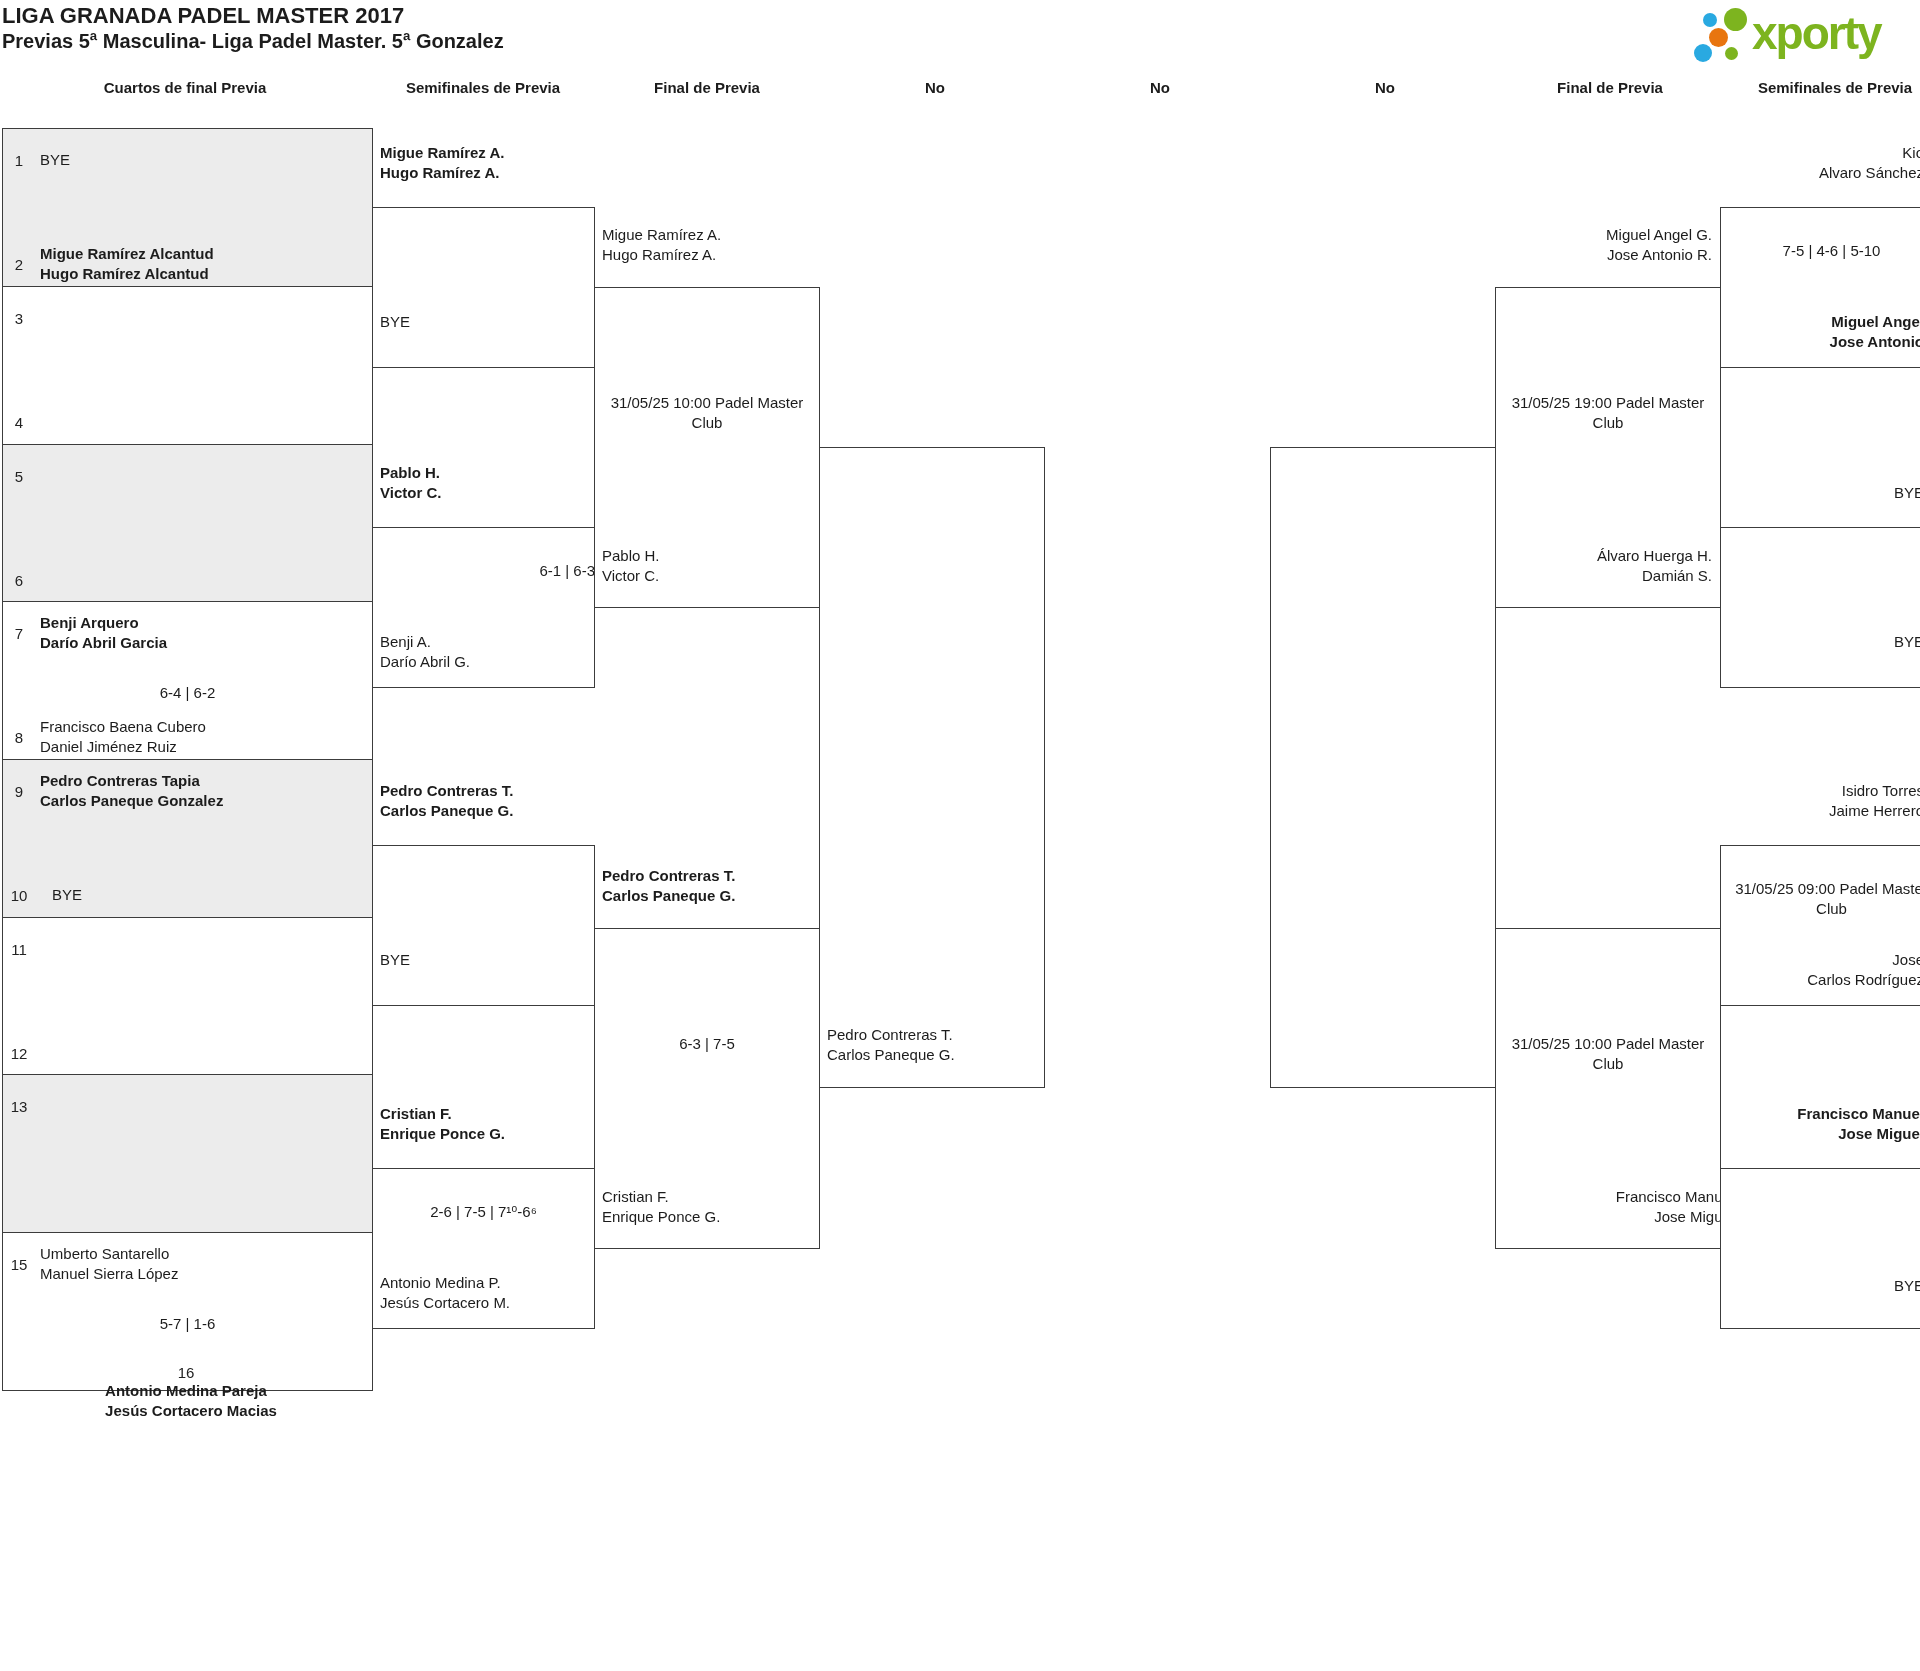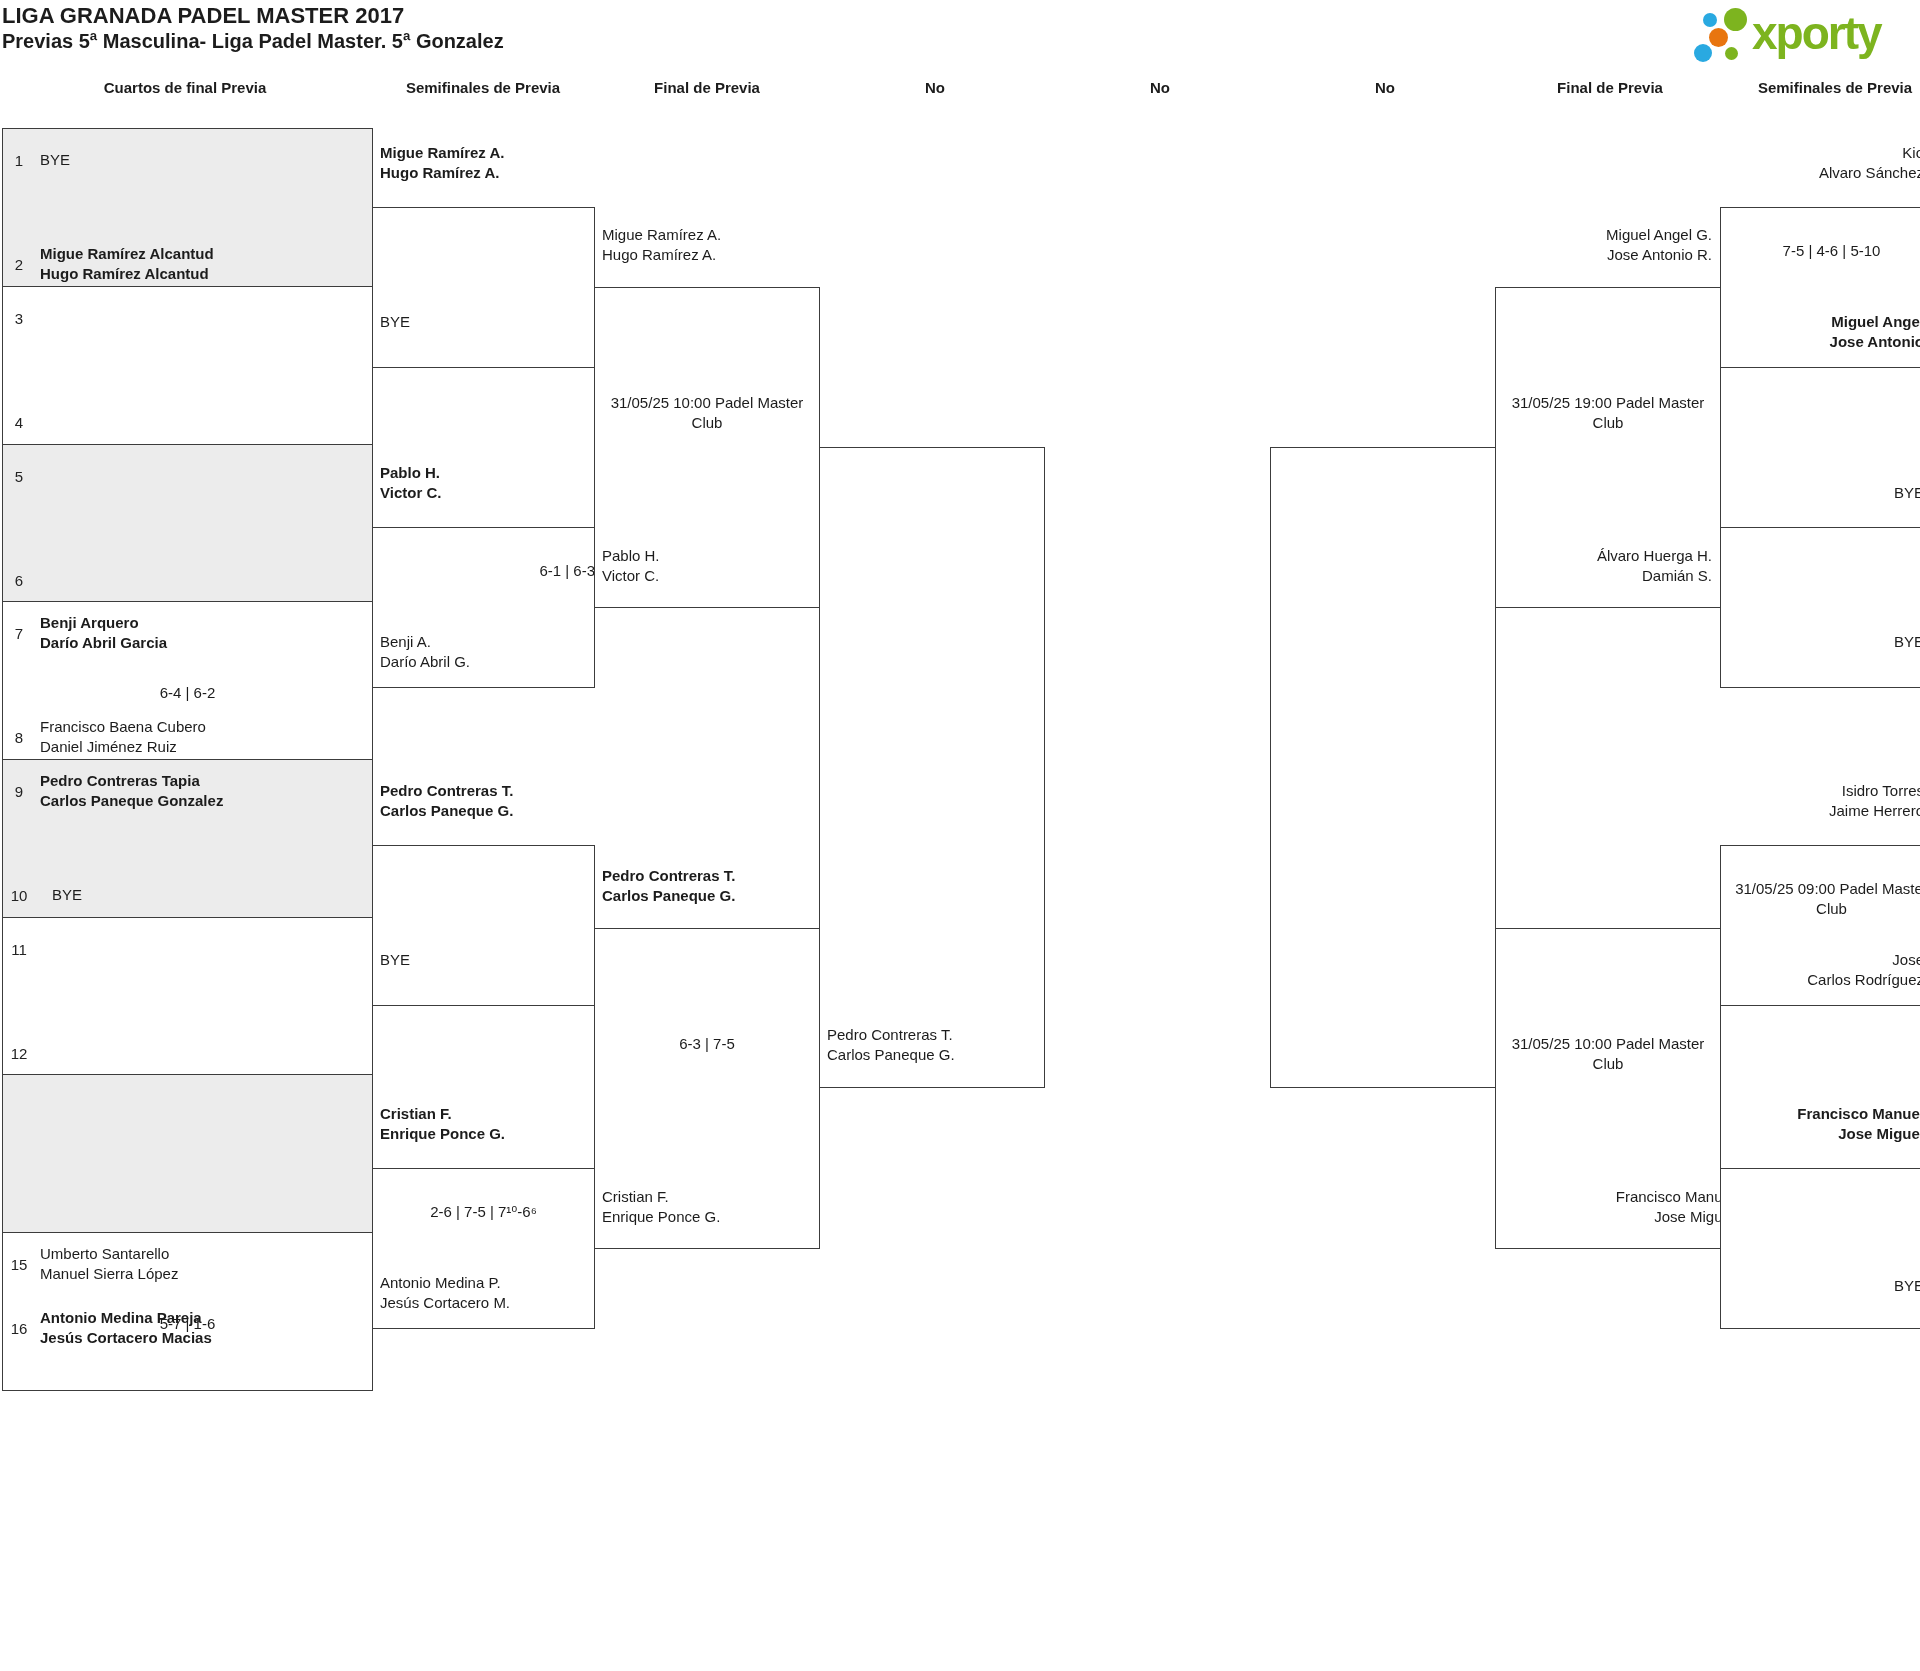--- a/index.html
+++ b/index.html
@@ -124,28 +124,32 @@
   <div class="r1slot" style="top:929px;">
     <span class="num">11</span>
     <span class="nm"></span>
   </div>
   <div class="r1slot" style="top:1033px;">
     <span class="num">12</span>
     <span class="nm"></span>
   </div>
 
   <div class="box r1box gray" style="top:1074px;"></div>
+  <div class="r1slot" style="top:1086px;">
+    <span class="num">13</span>
+    <span class="nm"></span>
+  </div>
 
   <div class="box r1box" style="top:1232px;"></div>
   <div class="r1slot" style="top:1244px;">
     <span class="num">15</span>
     <span class="nm">Umberto Santarello<br>Manuel Sierra López</span>
   </div>
   <div class="txt r1score" style="top:1314px;">5-7 | 1-6</div>
-  <div class="r1slot" style="top:1308px;">
+  <div class="r1slot" style="top:1364px;flex-direction:column;">
     <span class="num">16</span>
     <span class="nm b">Antonio Medina Pareja<br>Jesús Cortacero Macias</span>
   </div>
 
   <div class="txt c2t b" style="bottom:1488px;">Migue Ramírez A.<br>Hugo Ramírez A.</div>
   <div class="box c2box" style="top:207px;"></div>
   <div class="txt c2t" style="top:312px;">BYE</div>
 
   <div class="txt c2t b" style="bottom:1168px;">Pablo H.<br>Victor C.</div>
   <div class="box c2box" style="top:527px;"></div>

